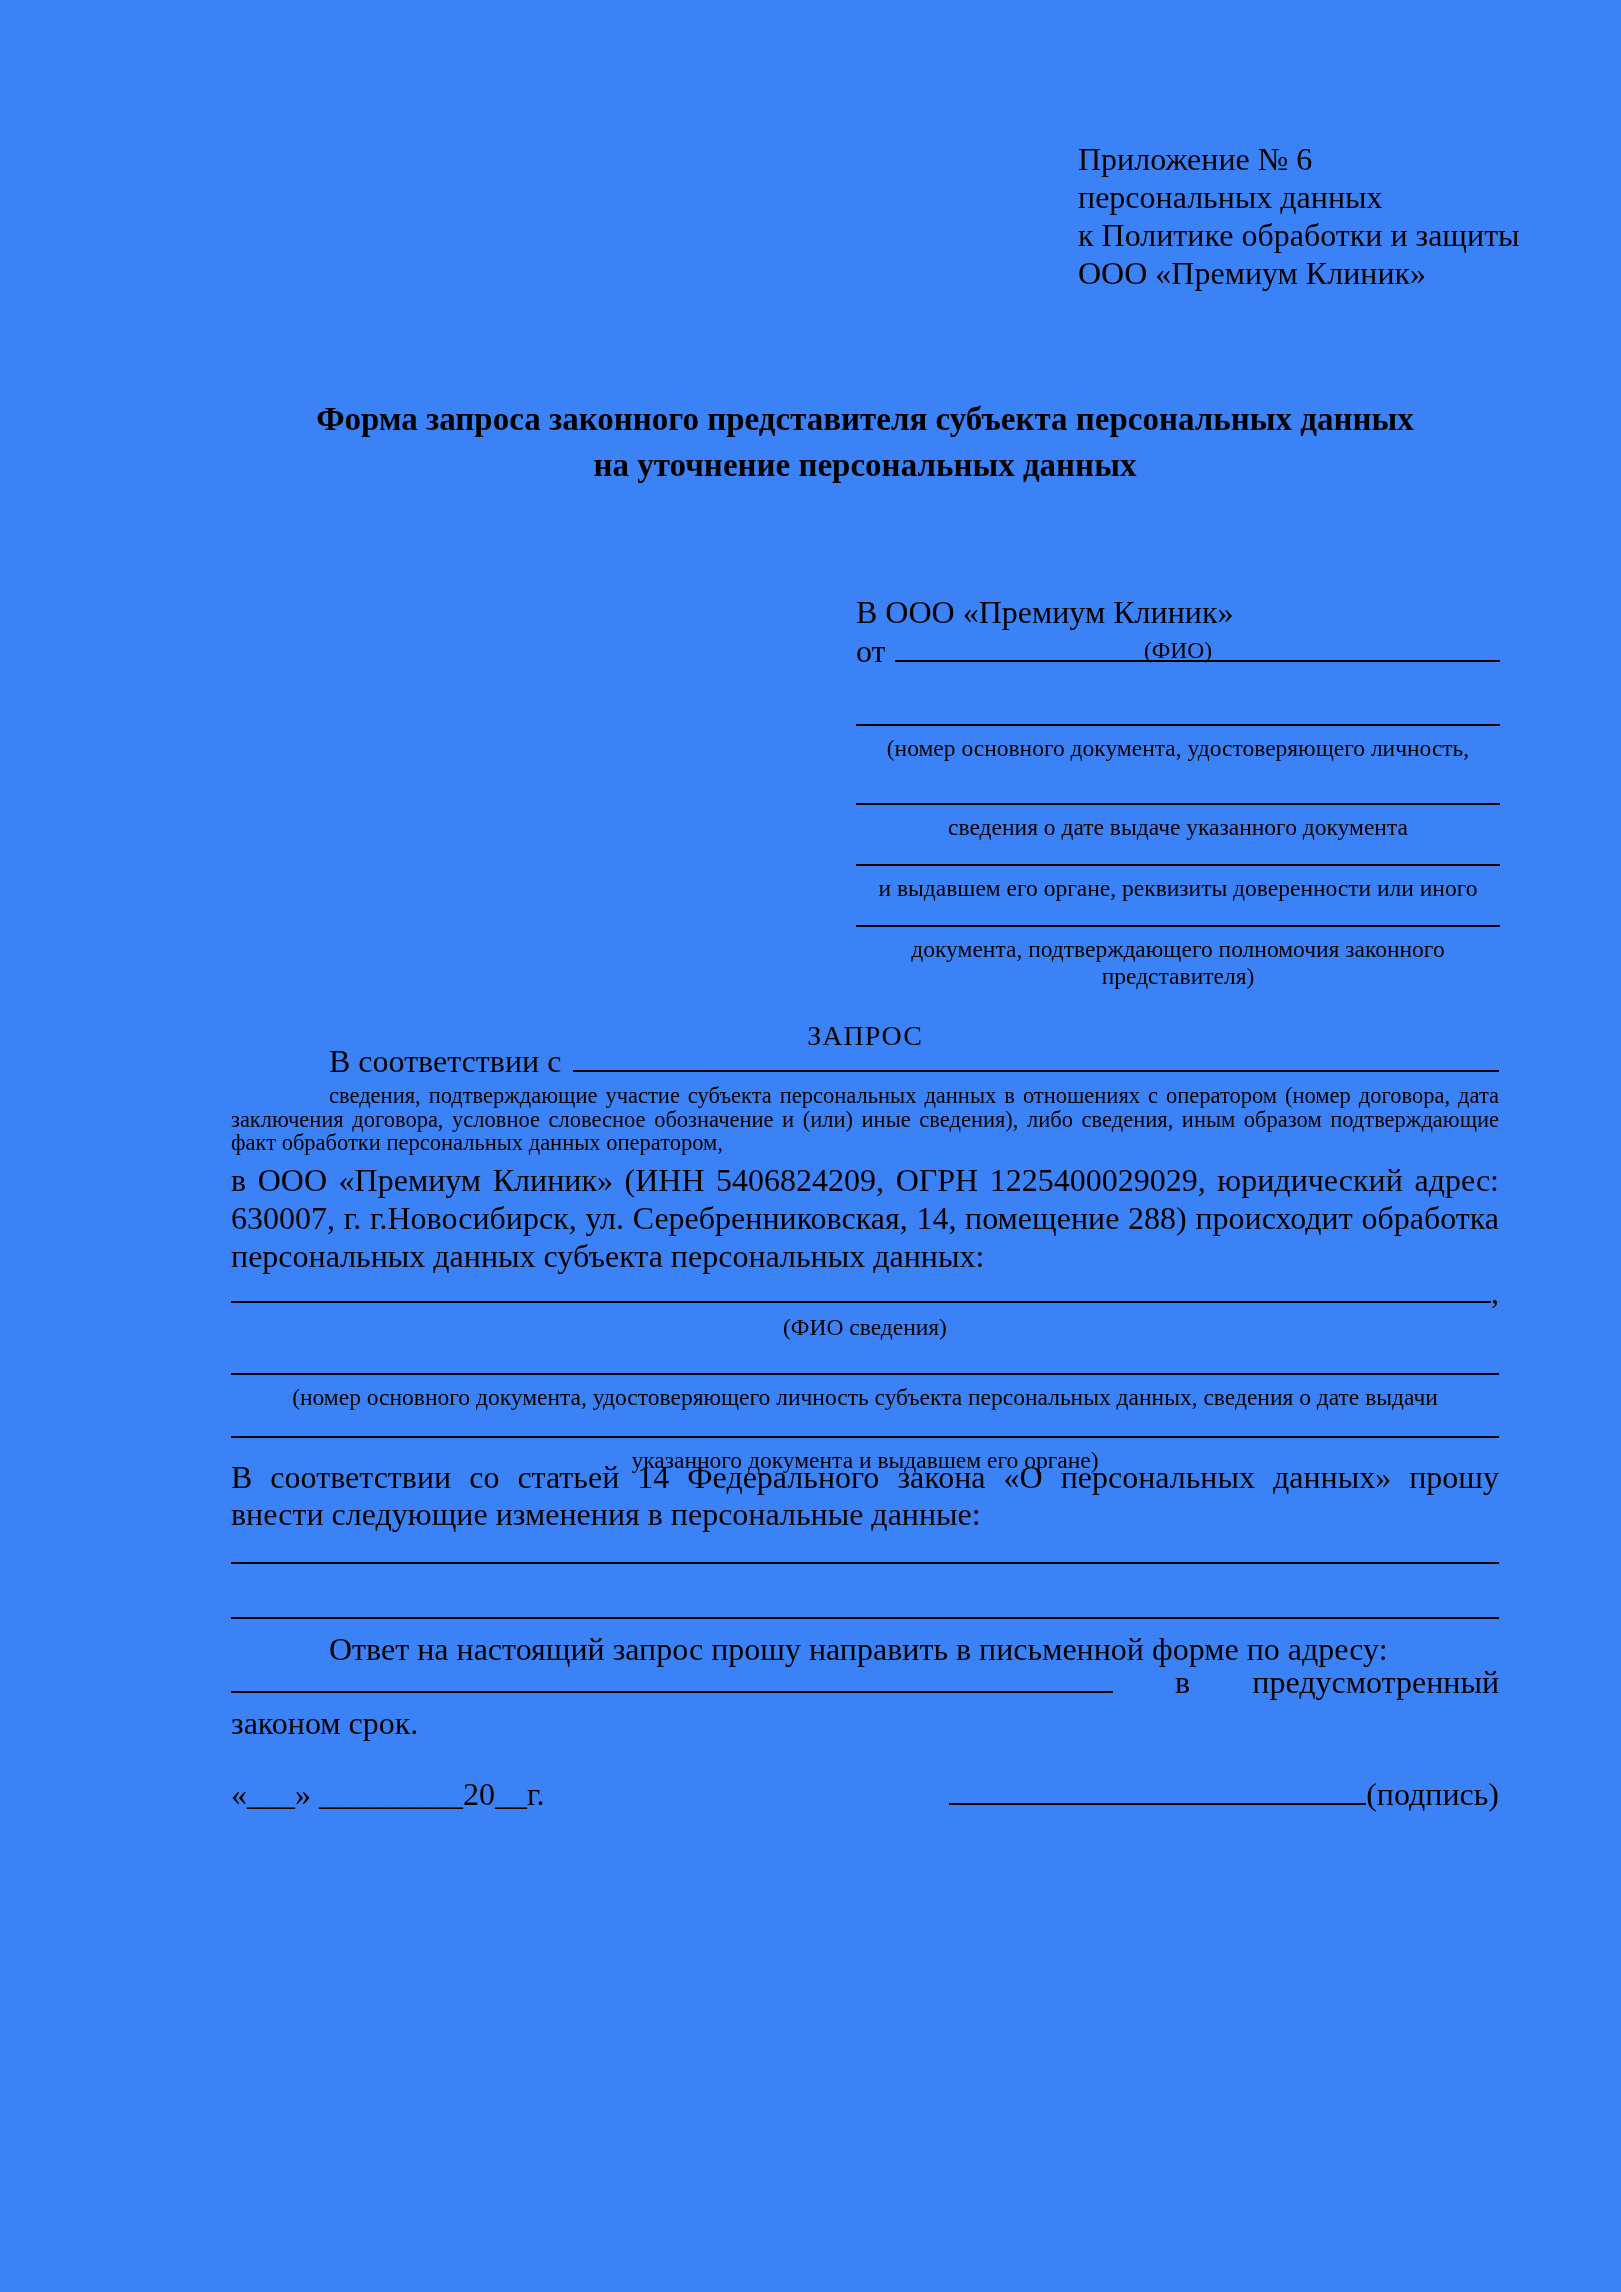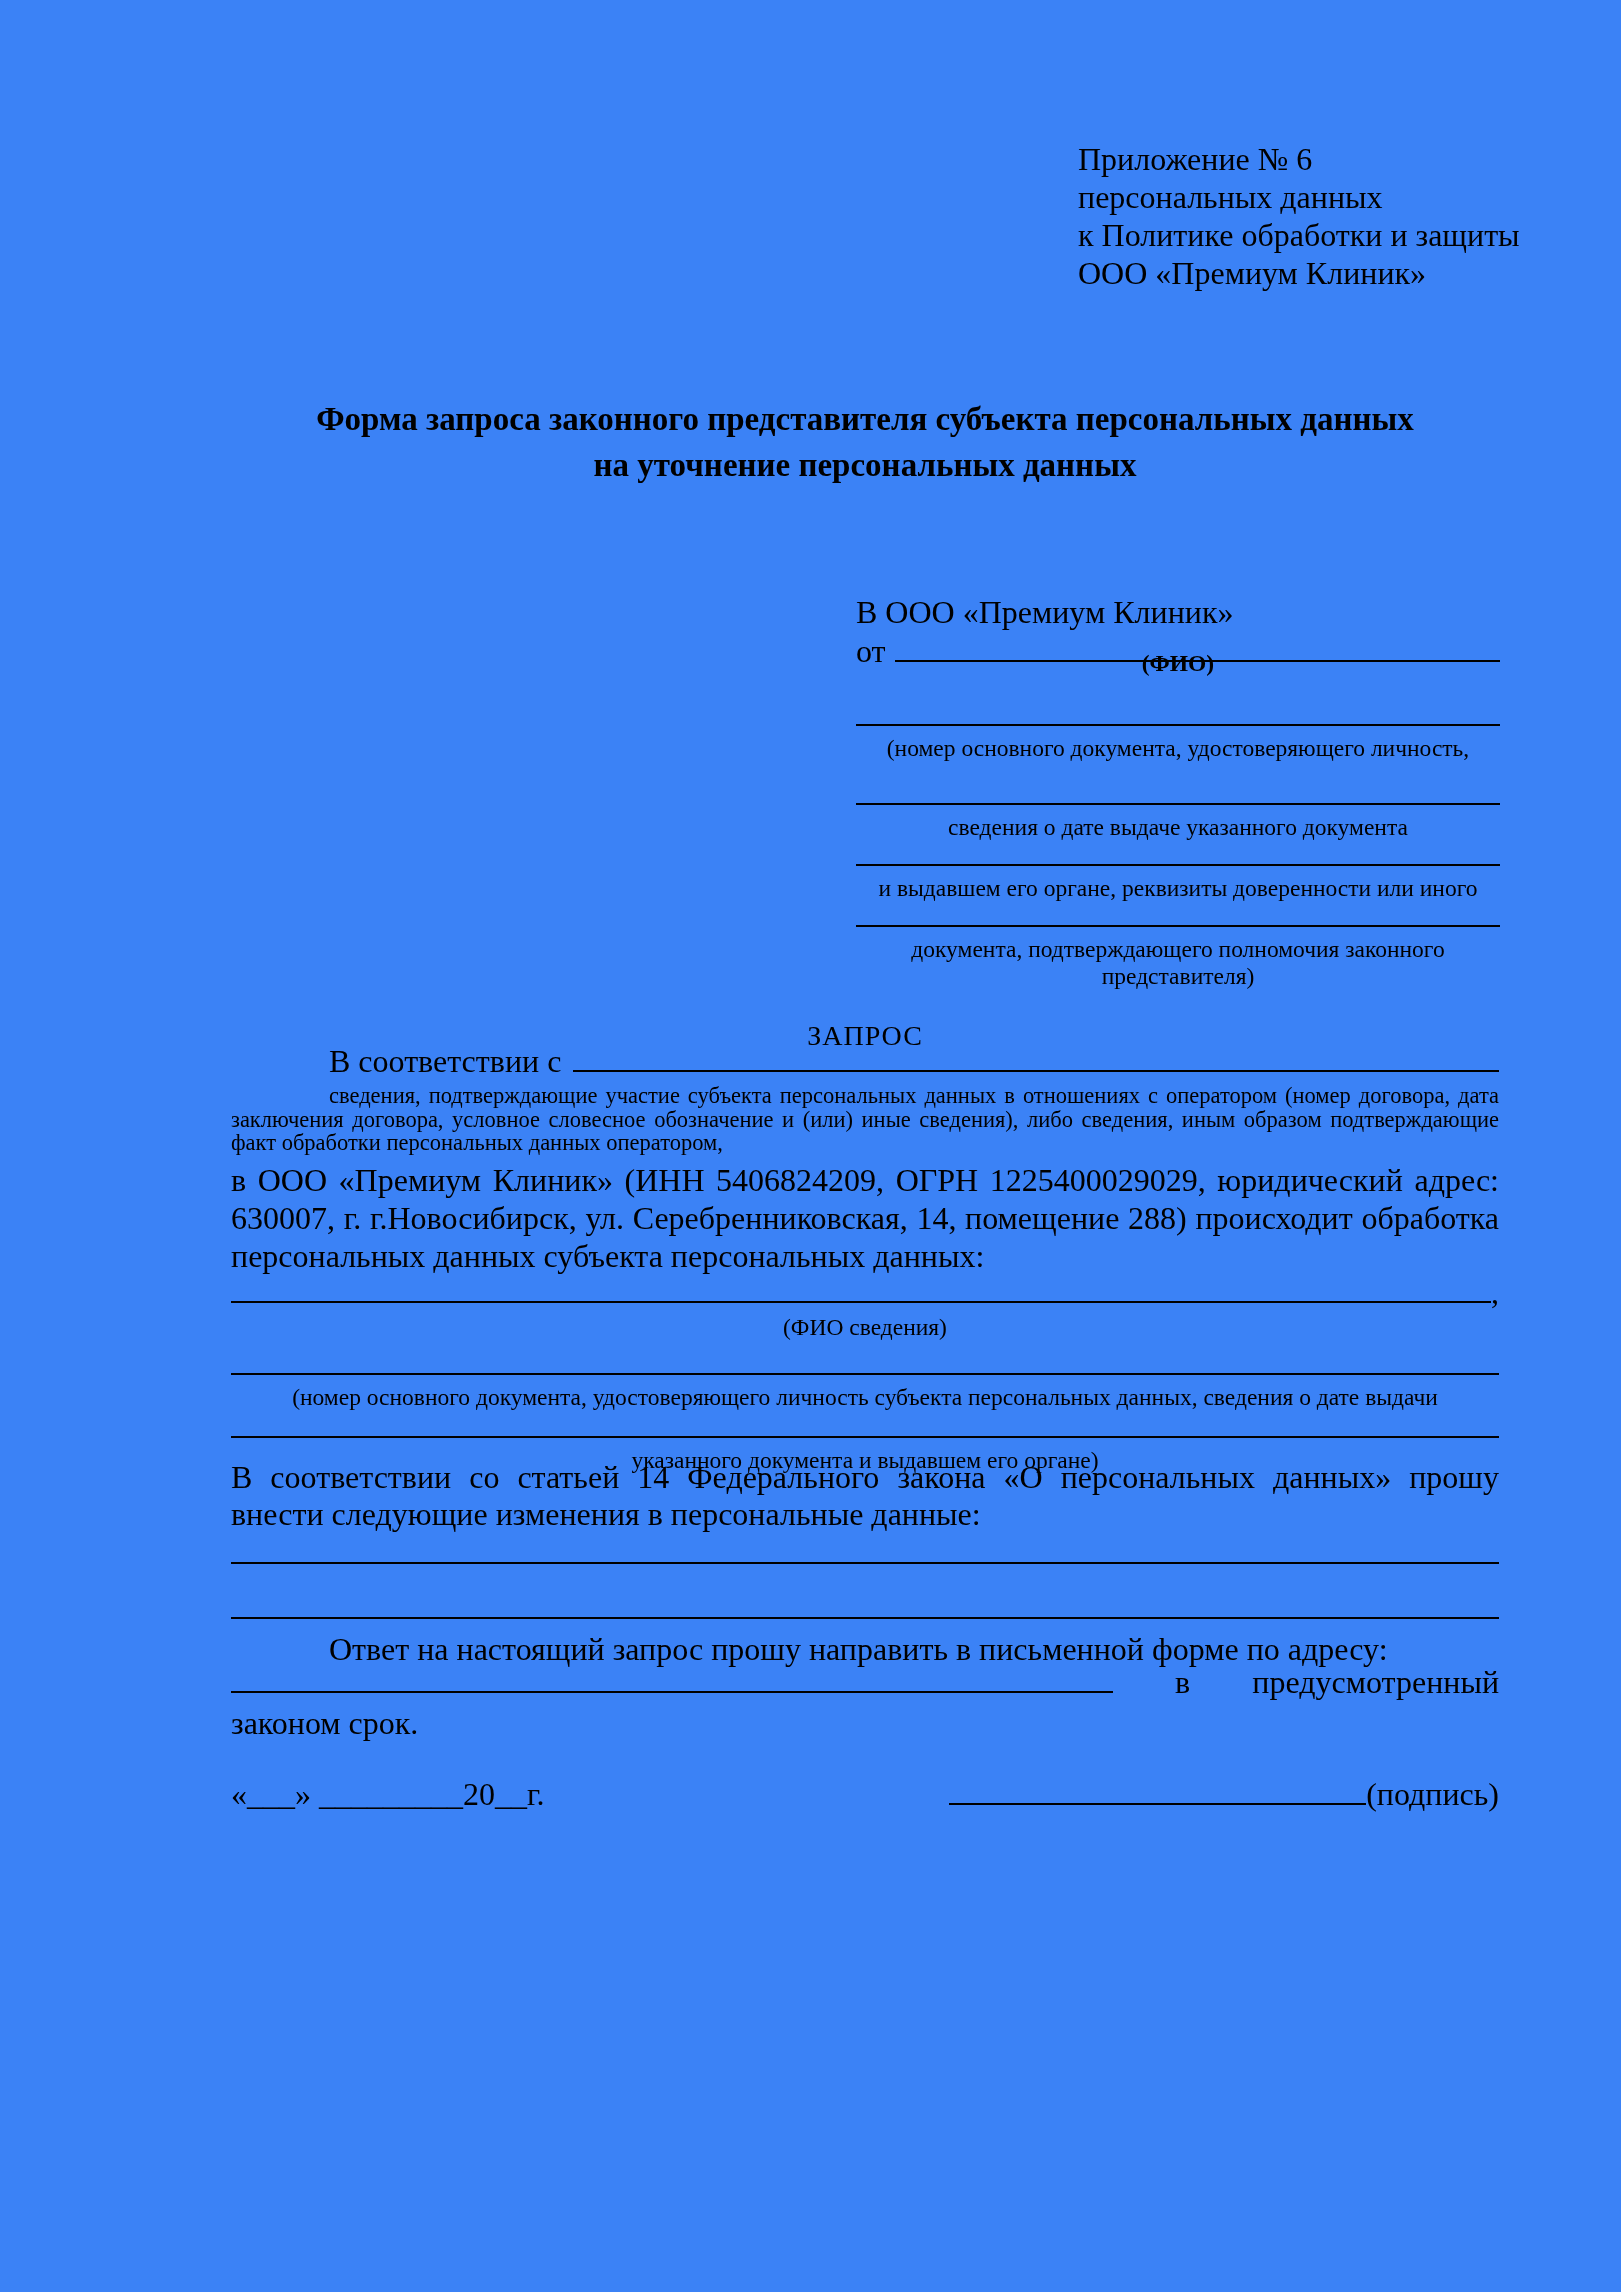--- a/index.html
+++ b/index.html
@@ -62,21 +62,21 @@
     <div>Форма запроса законного представителя субъекта персональных данных</div>
     <div>на уточнение персональных данных</div>
   </div>
 
   <div class="abs addr-to">В ООО «Премиум Клиник»</div>
 
   <div class="abs addr-from flexrow">
     <span>от</span>
     <span class="fill"></span>
   </div>
-  <div class="abs blk-cap caption" style="top:650px;font-weight:bold;">(ФИО)</div>
+  <div class="abs blk-cap caption" style="top:637px;">(ФИО)</div>
 
   <div class="abs blk-line" style="top:724px;"></div>
   <div class="abs blk-cap caption" style="top:735px;text-align:center;">(номер основного документа, удостоверяющего личность,</div>
 
   <div class="abs blk-line" style="top:803px;"></div>
   <div class="abs blk-cap caption" style="top:814px;">сведения о дате выдаче указанного документа</div>
 
   <div class="abs blk-line" style="top:864px;"></div>
   <div class="abs blk-cap caption" style="top:875px;">и выдавшем его органе, реквизиты доверенности или иного</div>
 

